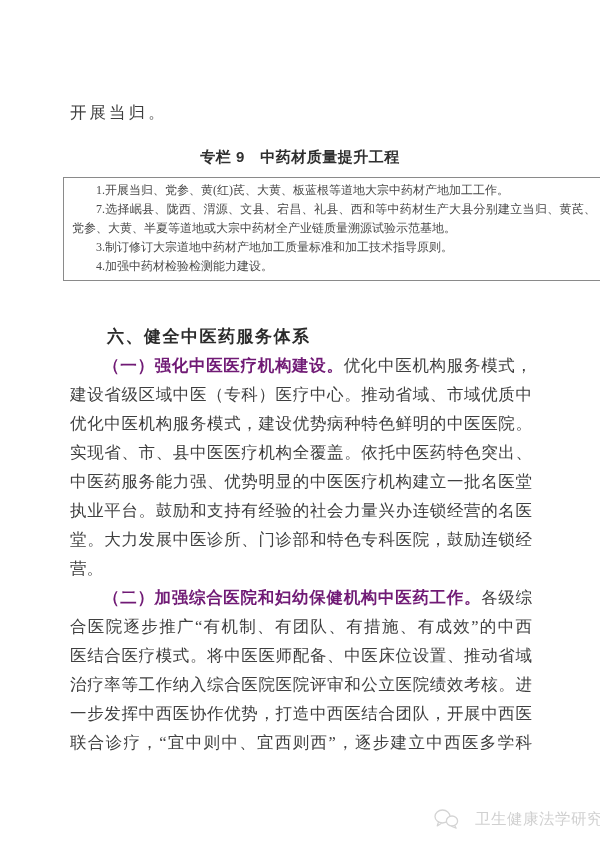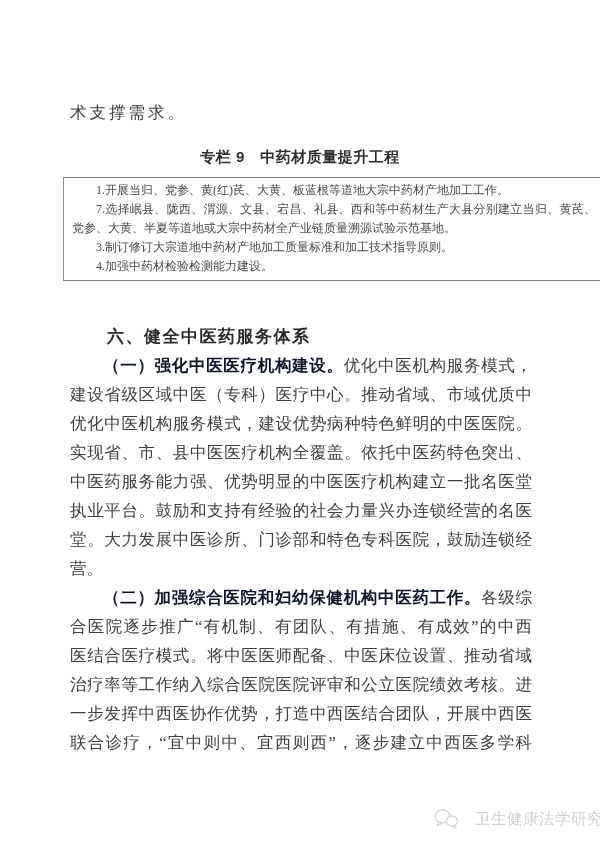--- a/index.html
+++ b/index.html
@@ -76,21 +76,21 @@
     overflow: hidden;
     text-align: justify;
     text-align-last: justify;
     text-justify: inter-character;
   }
   .line.first { text-indent: 2em; }
   .line.plain { text-align-last: left; }
   .lead {
     font-weight: bold;
     font-family: "Liberation Sans", "DejaVu Sans", sans-serif;
-    color: #0f172a;
+    color: #701a75;
     margin-top: 8px;
   }
 
   
   .watermark {
     position: absolute;
     top: 808px; left: 433px;
     display: flex; align-items: center; gap: 16px;
     font-family: "Liberation Sans", "DejaVu Sans", sans-serif;
     font-size: 15.5px;
@@ -98,21 +98,21 @@
     color: #d0d0d0;
     white-space: nowrap;
   }
   .watermark svg { display: block; }
 </style>
 </head>
 <body>
 
 <div class="page">
 
-  <div class="cont-line">术支撑需求。</div>
+  <div class="cont-line">开展当归。</div>
 
   <div class="column-heading">专栏 9　中药材质量提升工程</div>
 
   <div class="column-box">
     <p>1.开展当归、党参、黄(红)芪、大黄、板蓝根等道地大宗中药材产地加工工作。</p>
     <p>7.选择岷县、陇西、渭源、文县、宕昌、礼县、西和等中药材生产大县分别建立当归、黄芪、党参、大黄、半夏等道地或大宗中药材全产业链质量溯源试验示范基地。</p>
     <p>3.制订修订大宗道地中药材产地加工质量标准和加工技术指导原则。</p>
     <p>4.加强中药材检验检测能力建设。</p>
   </div>
 

